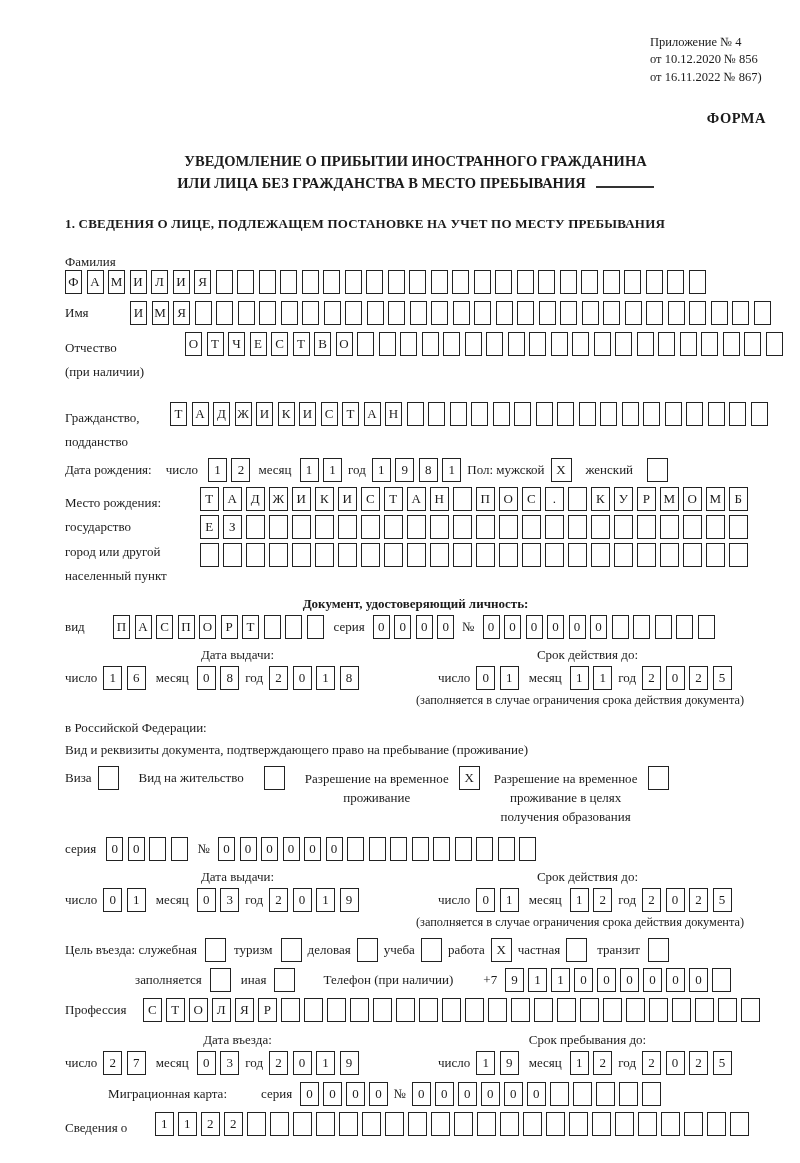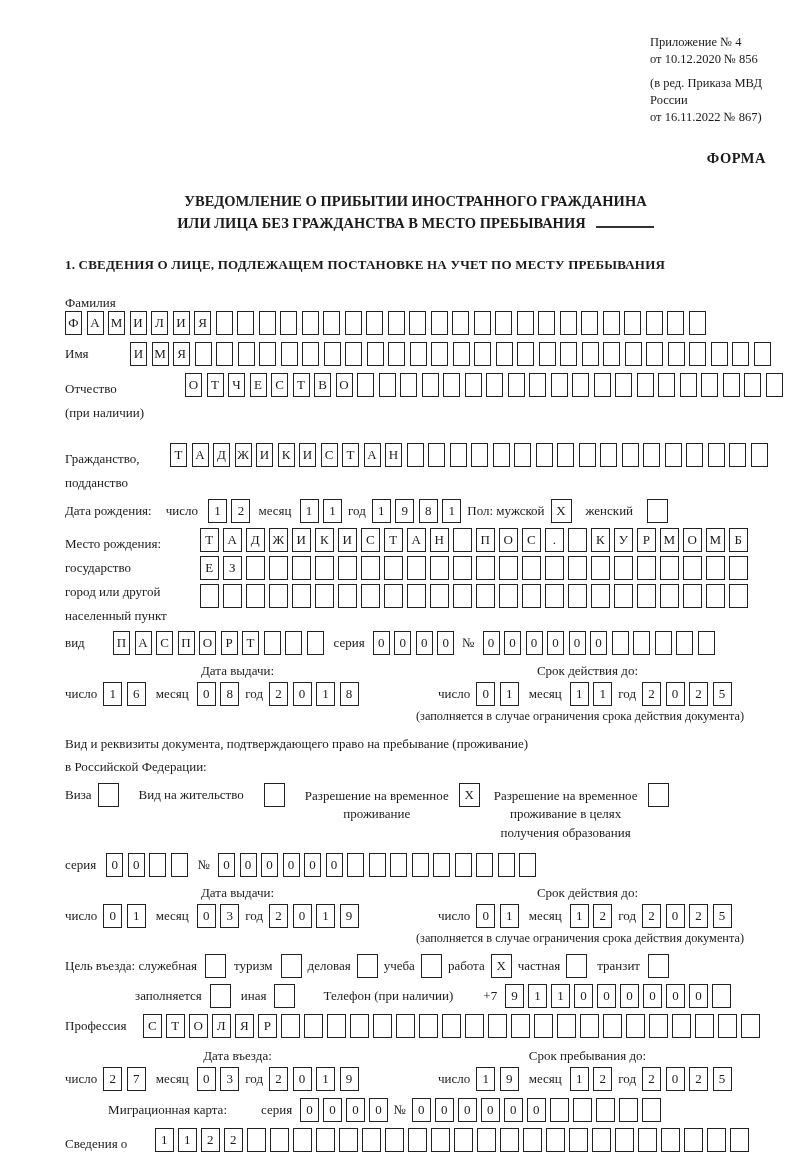--- a/index.html
+++ b/index.html
@@ -39,21 +39,20 @@
   .nowrap{white-space:nowrap;}
 </style>
 </head>
 <body>
 
 <div class="page">
 
   <div class="hdr-block">
     <div>Приложение № 4</div>
     <div>от 10.12.2020 № 856</div>
-    <div class="rev">(в ред. Приказа МВД России</div>
     <div>от 16.11.2022 № 867)</div>
   </div>
   <div class="forma">ФОРМА</div>
 
   <div class="title">
     <div>УВЕДОМЛЕНИЕ О ПРИБЫТИИ ИНОСТРАННОГО ГРАЖДАНИНА</div>
     <div><span>ИЛИ ЛИЦА БЕЗ ГРАЖДАНСТВА В МЕСТО ПРЕБЫВАНИЯ</span><span class="uline"></span></div>
   </div>
 
   <div class="sect">1. СВЕДЕНИЯ О ЛИЦЕ, ПОДЛЕЖАЩЕМ ПОСТАНОВКЕ НА УЧЕТ ПО МЕСТУ ПРЕБЫВАНИЯ</div>
@@ -315,20 +314,21 @@
           <span class="cell"></span>
           <span class="cell"></span>
           <span class="cell"></span>
           <span class="cell"></span>
           <span class="cell"></span>
           <span class="cell"></span>
         </div>
     </div>
   </div>
 
+  <div class="dochdr">Документ, удостоверяющий личность:</div>
 
   <div class="frow" style="margin-top:3px;">
     <div class="word" style="width:48px;">вид</div>
     <div class="boxrow">
         <span class="cell">П</span>
         <span class="cell">А</span>
         <span class="cell">С</span>
         <span class="cell">П</span>
         <span class="cell">О</span>
         <span class="cell">Р</span>
@@ -402,22 +402,22 @@
             <span class="cell">0</span>
             <span class="cell">2</span>
             <span class="cell">5</span>
           </span>
       </div>
     </div>
   </div>
   <div class="caption">(заполняется в случае ограничения срока действия документа)</div>
 
   <div class="para">
+    <div>в Российской Федерации:</div>
     <div>Вид и реквизиты документа, подтверждающего право на пребывание (проживание)</div>
-    <div>в Российской Федерации:</div>
   </div>
 
   <div class="frow" style="margin-top:4px;">
     <div class="word">Виза</div>
     <div class="boxrow cb g6">
         <span class="cell"></span>
       </div>
     <div class="word g20">Вид на жительство</div>
     <div class="boxrow cb g20">
         <span class="cell"></span>

